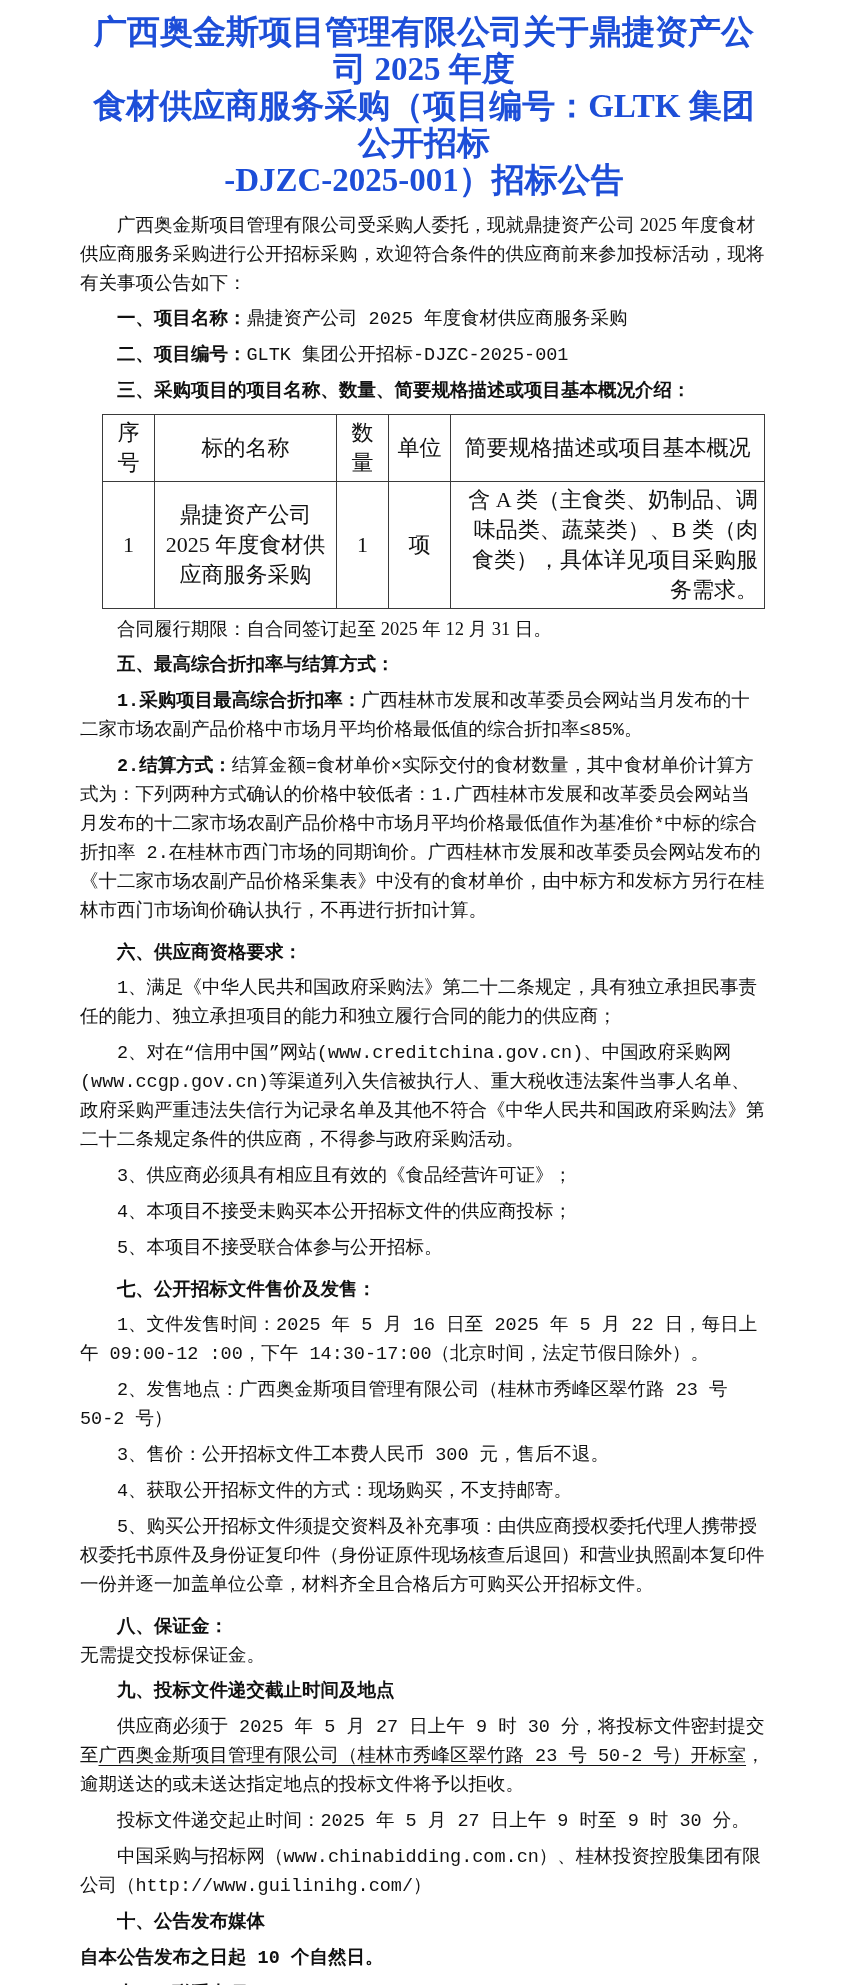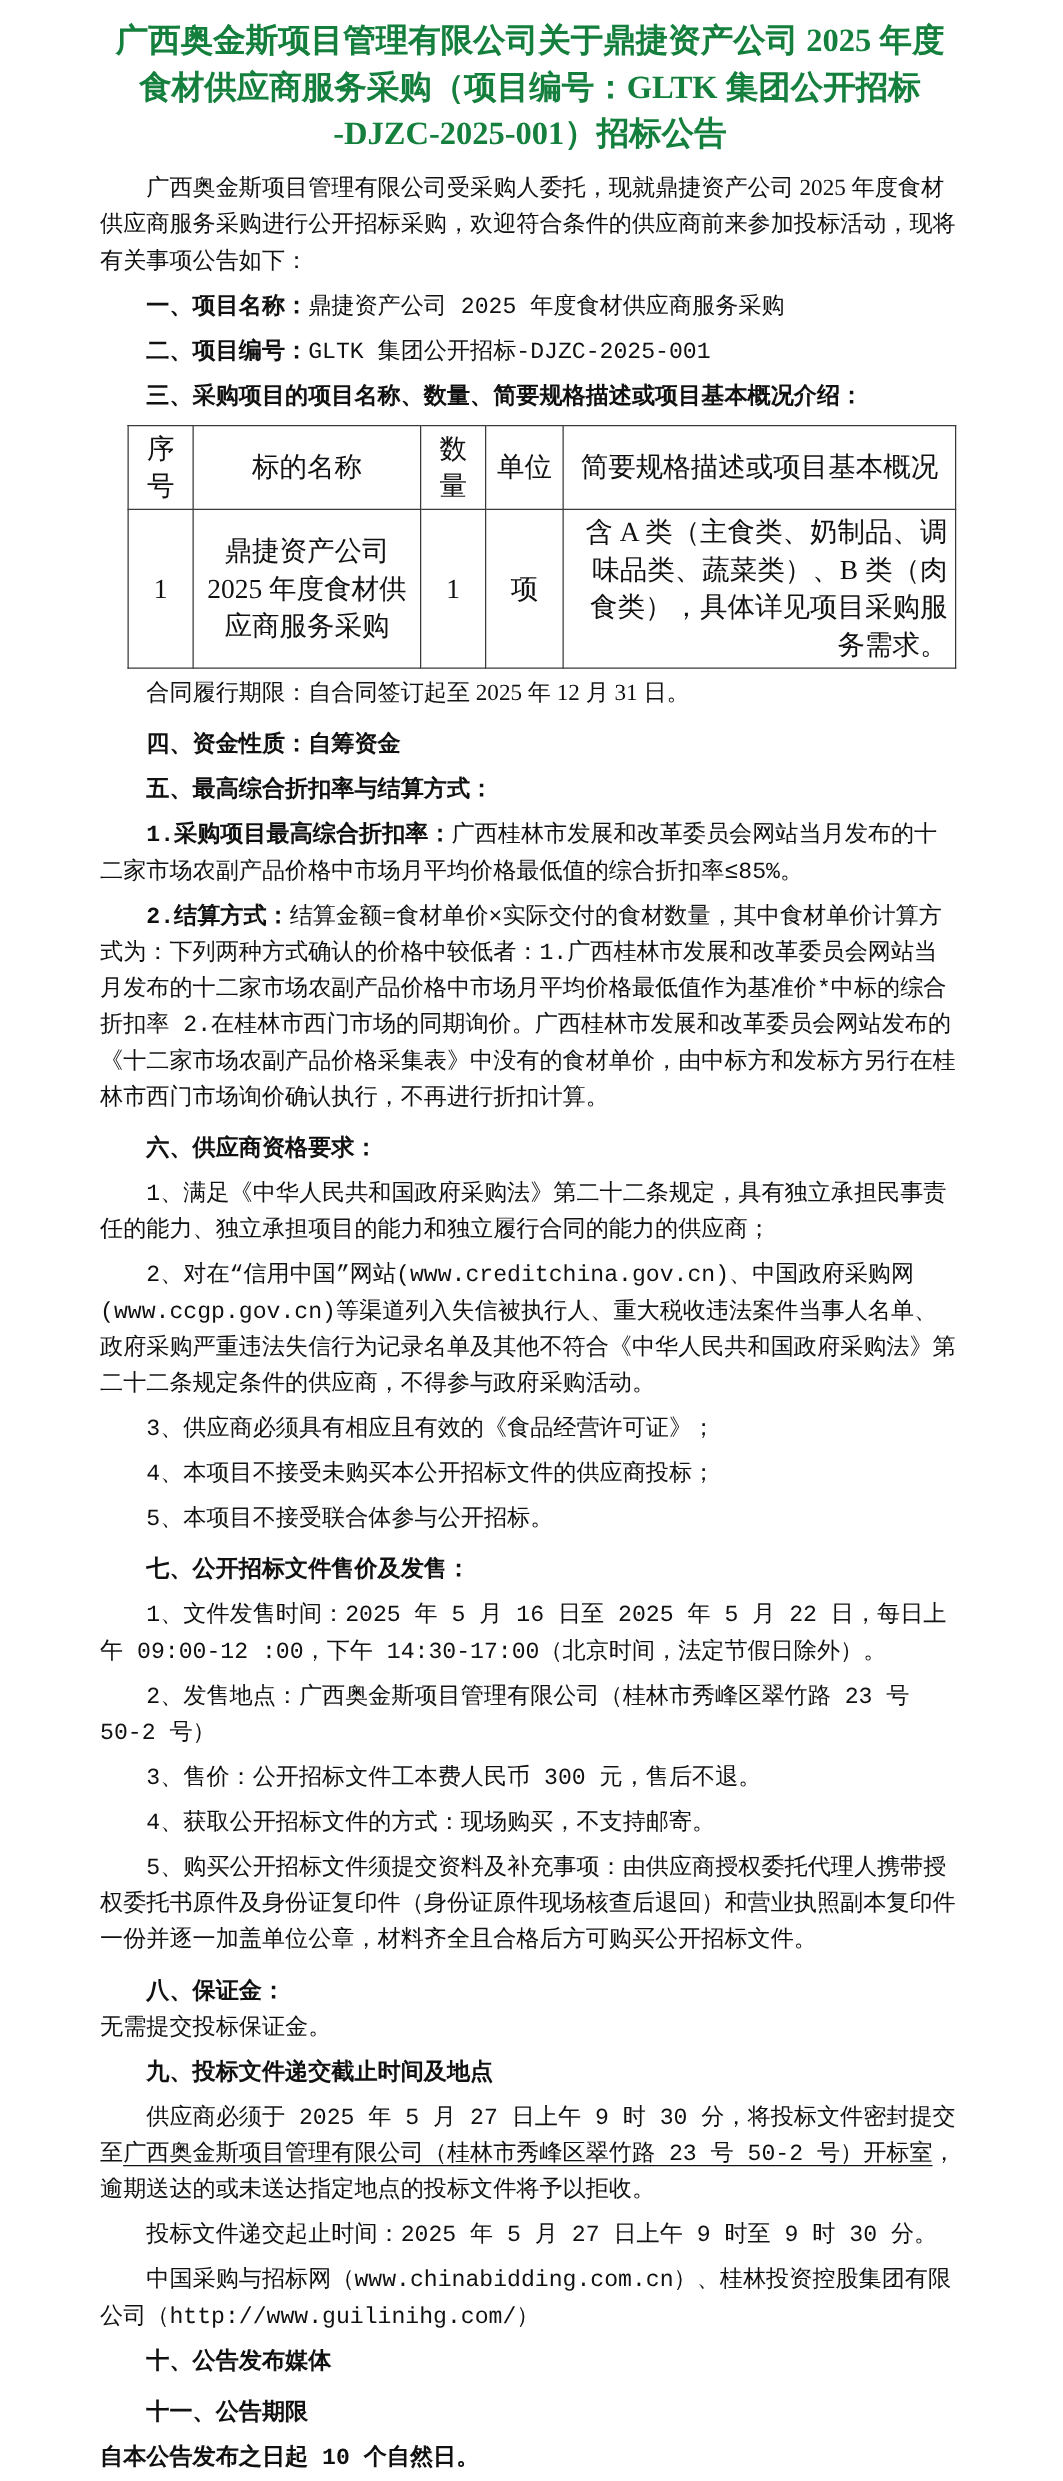--- a/index.html
+++ b/index.html
@@ -10,25 +10,25 @@
     margin:0 auto;
     padding:14px 82px 12px 80px;
     background:#ffffff;
     color:#111111;
     font-family:"Liberation Serif","DejaVu Serif",serif;
     font-size:18.5px;
     line-height:29px;
   }
   h1.doc-title {
     margin:0 0 10px 0;
-    font-size:26px;
+    font-size:33px;
     line-height:37px;
     font-weight:bold;
     text-align:center;
-    color:#15803d;
+    color:#1d4ed8;
   }
   h1.doc-title .tline { display:block; }
   p { margin:0; }
   .indent { text-indent:2em; }
   .bold { font-weight:bold; }
   .mt  { margin-top:7px;font-family:Liberation Mono, monospace; }
   .mt2 { margin-top:12px; }
   .ul  { text-decoration:underline; text-underline-offset:4px; }
   .lead-num { font-weight:bold; }
 
@@ -94,21 +94,20 @@
         <td class="name-cell">鼎捷资产公司 2025 年度食材供应商服务采购</td>
         <td>1</td>
         <td>项</td>
         <td class="desc-cell">含 A 类（主食类、奶制品、调味品类、蔬菜类）、B 类（肉食类），具体详见项目采购服务需求。</td>
       </tr>
     </tbody>
   </table>
 
   <p class="indent">合同履行期限：自合同签订起至 2025 年 12 月 31 日。</p>
 
-  <p class="indent bold mt2"><span>四、资金性质：</span><span>自筹资金</span></p>
 
   <p class="indent bold mt">五、最高综合折扣率与结算方式：</p>
   <p class="indent mt"><span class="lead-num">1.采购项目最高综合折扣率：</span><span>广西桂林市发展和改革委员会网站当月发布的十二家市场农副产品价格中市场月平均价格最低值的综合折扣率≤85%。</span></p>
   <p class="indent mt"><span class="lead-num">2.结算方式：</span><span>结算金额=食材单价×实际交付的食材数量，其中食材单价计算方式为：下列两种方式确认的价格中较低者：1.广西桂林市发展和改革委员会网站当月发布的十二家市场农副产品价格中市场月平均价格最低值作为基准价*中标的综合折扣率 2.在桂林市西门市场的同期询价。广西桂林市发展和改革委员会网站发布的《十二家市场农副产品价格采集表》中没有的食材单价，由中标方和发标方另行在桂林市西门市场询价确认执行，不再进行折扣计算。</span></p>
 
   <p class="indent bold mt2">六、供应商资格要求：</p>
   <p class="indent mt">1、满足《中华人民共和国政府采购法》第二十二条规定，具有独立承担民事责任的能力、独立承担项目的能力和独立履行合同的能力的供应商；</p>
   <p class="indent mt">2、对在“信用中国”网站(www.creditchina.gov.cn)、中国政府采购网(www.ccgp.gov.cn)等渠道列入失信被执行人、重大税收违法案件当事人名单、政府采购严重违法失信行为记录名单及其他不符合《中华人民共和国政府采购法》第二十二条规定条件的供应商，不得参与政府采购活动。</p>
   <p class="indent mt">3、供应商必须具有相应且有效的《食品经营许可证》；</p>
   <p class="indent mt">4、本项目不接受未购买本公开招标文件的供应商投标；</p>
@@ -124,18 +123,17 @@
   <p class="indent bold mt2">八、保证金：</p>
   <p>无需提交投标保证金。</p>
 
   <p class="indent bold mt">九、投标文件递交截止时间及地点</p>
   <p class="indent mt"><span>供应商必须于 2025 年 5 月 27 日上午 9 时 30 分，将投标文件密封提交至</span><span class="ul">广西奥金斯项目管理有限公司（桂林市秀峰区翠竹路 23 号 50-2 号）开标室</span><span>，逾期送达的或未送达指定地点的投标文件将予以拒收。</span></p>
   <p class="indent mt">投标文件递交起止时间：2025 年 5 月 27 日上午 9 时至 9 时 30 分。</p>
 
   <p class="indent mt">中国采购与招标网（www.chinabidding.com.cn）、桂林投资控股集团有限公司（http://www.guilinihg.com/）</p>
   <p class="indent bold mt">十、公告发布媒体</p>
 
-  <p class="indent bold mt2">十一、公告期限</p>
   <p class="bold mt">自本公告发布之日起 10 个自然日。</p>
 
   <p class="indent bold mt">十二、联系事项</p>
 
 </div>
 
 </body></html>

